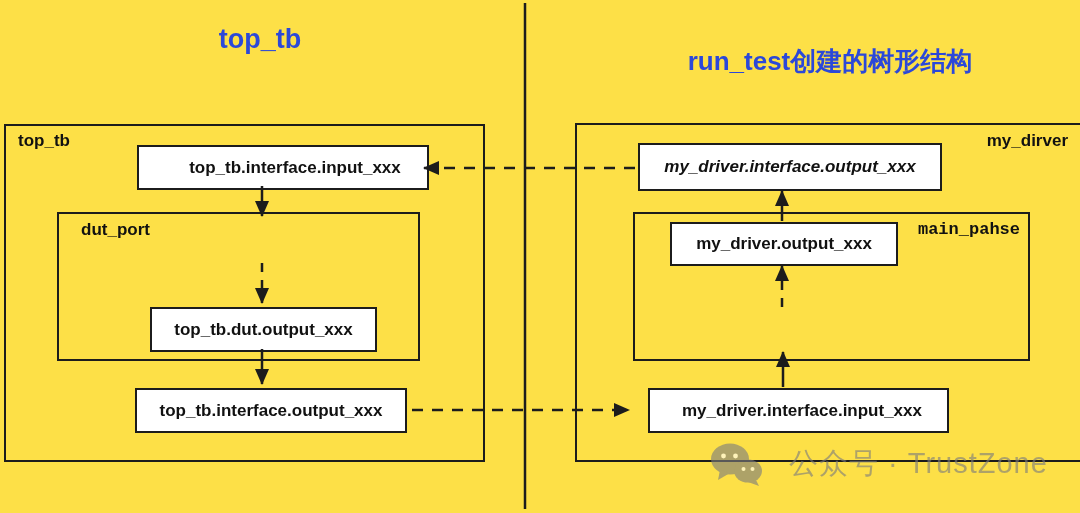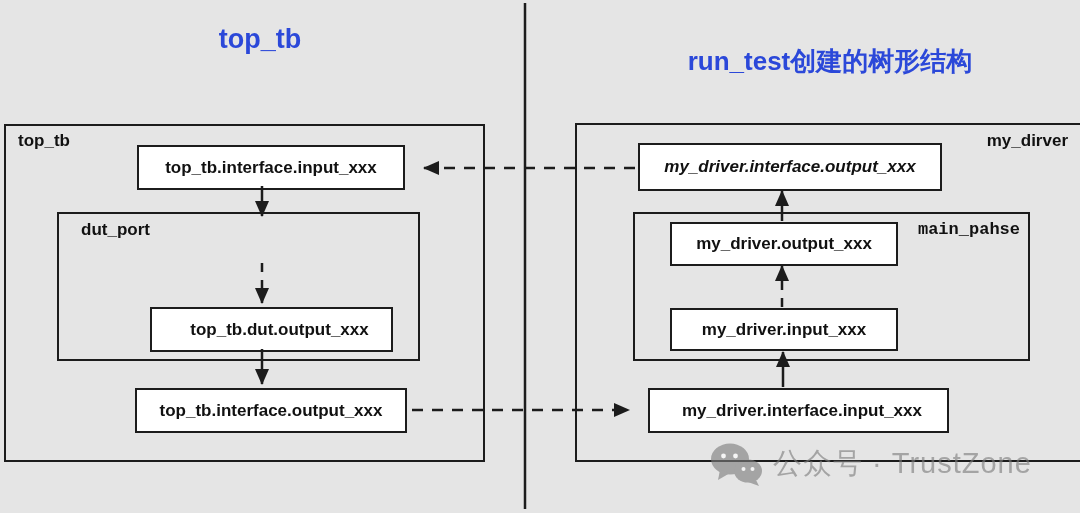--- a/index.html
+++ b/index.html
@@ -1,59 +1,59 @@
 <!DOCTYPE html>
 <html><head>
 <meta charset="utf-8">
 <style>
   html,body{margin:0;padding:0;background:#ffffff;}
   #canvas{
-    position:relative;width:1080px;height:513px;background:#e5e5e5;
+    position:relative;width:1080px;height:513px;background:#fde047;
     font-family:"Liberation Sans", sans-serif;overflow:hidden;
   }
   .title{
     position:absolute;text-align:center;color:#2b48d9;
     font-weight:600;white-space:nowrap;
   }
   #title-left{left:160px;top:24px;width:200px;font-size:27px;}
   #title-right{left:630px;top:44px;width:400px;font-size:26px;}
   .outer-box{
     position:absolute;border:2.5px solid #1c1c1c;background:transparent;
   }
   #left-outer{left:4px;top:124px;width:477px;height:334px;}
   #right-outer{left:575px;top:123px;width:504px;height:335px;}
   #dut-port-box{left:57px;top:212px;width:359px;height:145px;border-width:2.5px;}
   #main-phase-box{left:633px;top:212px;width:393px;height:145px;border-width:2.5px;}
   .node-box{
     position:absolute;border:2.5px solid #1c1c1c;background:#ffffff;
     display:flex;align-items:center;justify-content:center;
     font-size:17px;font-weight:700;color:#111;white-space:nowrap;
   }
-  #l-if-in{left:137px;top:145px;width:264px;height:41px;}
+  #l-if-in{left:137px;top:145px;width:264px;height:41px;padding-left:24px;}
   #l-dut-in{left:148px;top:220px;width:226px;height:42px;}
-  #l-dut-out{left:150px;top:307px;width:223px;height:41px;padding-left:16px;}
+  #l-dut-out{left:150px;top:307px;width:223px;height:41px;}
   #l-if-out{left:135px;top:388px;width:268px;height:41px;}
   #r-if-out{left:638px;top:143px;width:300px;height:44px;font-style:italic;}
   #r-drv-out{left:670px;top:222px;width:224px;height:40px;}
   #r-drv-in{left:670px;top:308px;width:224px;height:39px;}
   #r-if-in{left:648px;top:388px;width:290px;height:41px;padding-left:7px;}
   .corner-label{
     position:absolute;font-size:17px;font-weight:700;color:#111;white-space:nowrap;
   }
   #lbl-top-tb{left:18px;top:131px;}
   #lbl-dut-port{left:66px;top:220px;margin-left:15px;}
   #lbl-my-dirver{right:12px;top:131px;}
   #lbl-main-pahse{right:60px;top:220px;font-family:Liberation Mono, monospace;}
   #arrows{
     position:absolute;left:0;top:0;width:1080px;height:513px;
     pointer-events:none;z-index:3;
   }
   #watermark{
     position:absolute;left:710px;top:442px;z-index:5;
-    display:flex;align-items:center;opacity:0.62;color:#7d7d7d;
+    display:flex;align-items:center;opacity:0.62;color:#7d7d7d;gap:16px;
   }
   #watermark-text{
     font-size:29px;font-weight:400;letter-spacing:1px;margin-left:9px;white-space:nowrap;
   }
 </style>
 </head>
 <body>
 
 <div id="canvas">
 
@@ -71,21 +71,20 @@
   <div id="l-if-out" class="node-box">top_tb.interface.output_xxx</div>
 
   <div id="right-outer" class="outer-box"></div>
   <div id="lbl-my-dirver" class="corner-label">my_dirver</div>
 
   <div id="main-phase-box" class="outer-box"></div>
   <div id="lbl-main-pahse" class="corner-label">main_pahse</div>
 
   <div id="r-if-out" class="node-box">my_driver.interface.output_xxx</div>
   <div id="r-drv-out" class="node-box">my_driver.output_xxx</div>
-  <div id="r-drv-in" class="node-box">my_driver.input_xxx</div>
   <div id="r-if-in" class="node-box">my_driver.interface.input_xxx</div>
 
   <svg id="arrows" viewBox="0 0 1080 513" xmlns="http://www.w3.org/2000/svg">
     <defs>
       <marker id="ah" markerUnits="userSpaceOnUse" markerWidth="20" markerHeight="18" refX="15" refY="7" orient="auto">
         <path d="M0,0 L16,7 L0,14 Z" fill="#1c1c1c"></path>
       </marker>
     </defs>
 
     <line x1="525" y1="3" x2="525" y2="509" stroke="#1c1c1c" stroke-width="2.5"></line>

